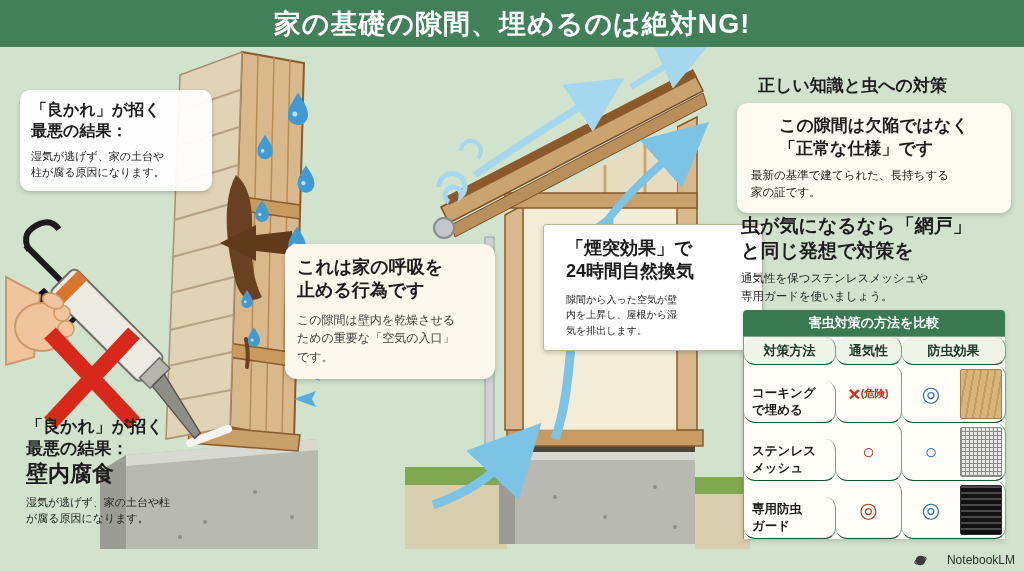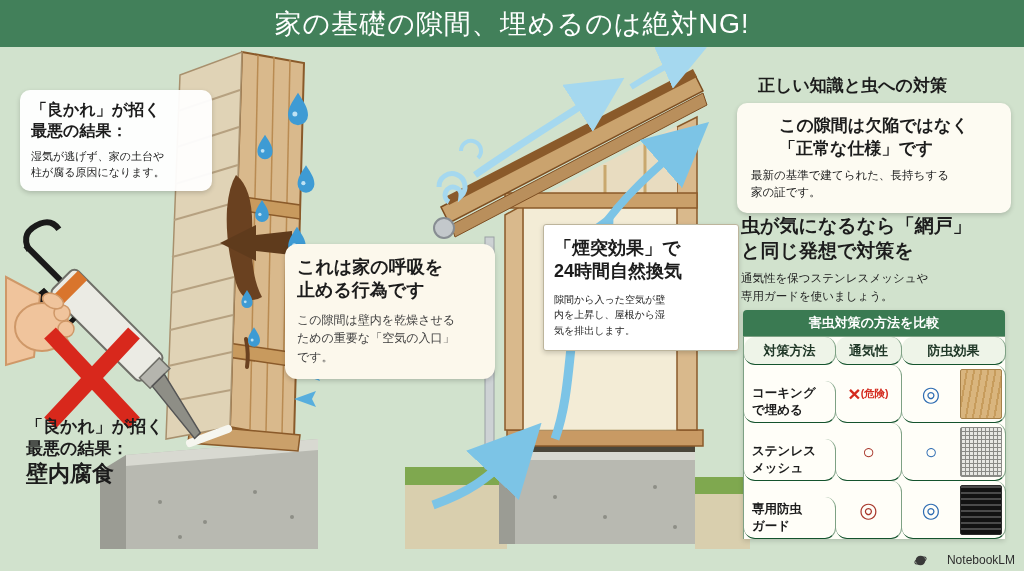--- a/index.html
+++ b/index.html
@@ -2,21 +2,21 @@
 <html><head>
 <meta charset="utf-8">
 <style>
   html,body{margin:0;padding:0;}
   body{font-family:"Liberation Sans","DejaVu Sans",sans-serif;color:#1c1c1c;}
   .page{position:relative;width:1024px;height:571px;background:#d1e2cd;overflow:hidden;}
 
   
   .banner{position:absolute;top:0;left:0;width:1024px;height:47px;background:#42805a;
           display:flex;align-items:center;justify-content:center;z-index:5;}
-  .banner h1{margin:16px;color:#ffffff;font-size:27px;font-weight:normal;letter-spacing:1px;}
+  .banner h1{margin:16px;color:#ffffff;font-size:27px;font-weight:bold;letter-spacing:1px;}
 
   
   .illus{position:absolute;z-index:1;}
   .illus-left{left:0;top:47px;}
   .illus-center{left:405px;top:47px;}
 
   
   .pre{white-space:pre-line;}
   .box{position:absolute;z-index:4;border-radius:10px;box-shadow:0 2px 5px rgba(0,0,0,0.18);}
   .warn-top{left:20px;top:90px;width:170px;background:rgba(255,255,255,0.95);padding:10px 11px;}
@@ -25,21 +25,21 @@
 
   .breathing{left:285px;top:244px;width:186px;background:#fcf8ec;padding:12px 12px;border-radius:12px;}
   .breathing .t-title{font-size:18px;font-weight:bold;line-height:1.3;}
   .breathing .t-body{font-size:12px;line-height:1.55;margin-top:8px;color:#404040;}
 
   .warn-bottom{position:absolute;z-index:4;left:26px;top:416px;width:200px;}
   .warn-bottom .t-title{font-size:17px;font-weight:bold;line-height:1.3;}
   .warn-bottom .t-emph{font-size:22px;font-weight:bold;line-height:1.25;}
   .warn-bottom .t-body{font-size:11px;line-height:1.5;margin-top:6px;color:#222;}
 
-  .chimney{left:543px;top:224px;width:174px;background:#ffffff;padding:12px 10px;border-radius:3px;
+  .chimney{left:543px;top:224px;width:174px;background:#ffffff;padding:12px 22px;border-radius:3px;
            border:1px solid #bdb59c;}
   .chimney .t-title{font-size:18px;font-weight:bold;line-height:1.3;}
   .chimney .t-body{font-size:10px;line-height:1.55;margin-top:8px;color:#222;}
 
   
   .right-title{position:absolute;z-index:4;left:758px;top:74px;font-size:17px;font-weight:bold;}
   .normal-spec{left:737px;top:103px;width:274px;background:#fdfbf2;padding:12px 14px;box-sizing:border-box;}
   .normal-spec .t-title{font-size:17px;font-weight:bold;line-height:1.35;margin-left:28px;}
   .normal-spec .t-body{font-size:11.5px;line-height:1.5;margin-top:6px;color:#222;}
 
@@ -255,20 +255,22 @@
 止める行為です</div>
     <div class="t-body pre">この隙間は壁内を乾燥させる
 ための重要な「空気の入口」
 です。</div>
   </div>
 
   <div class="warn-bottom">
     <div class="t-title pre">「良かれ」が招く
 最悪の結果：</div>
     <div class="t-emph">壁内腐食</div>
+    <div class="t-body pre">湿気が逃げず、家の土台や柱
+が腐る原因になります。</div>
   </div>
 
   <div class="box chimney">
     <div class="t-title pre">「煙突効果」で
 24時間自然換気</div>
     <div class="t-body pre">隙間から入った空気が壁
 内を上昇し、屋根から湿
 気を排出します。</div>
   </div>
 

